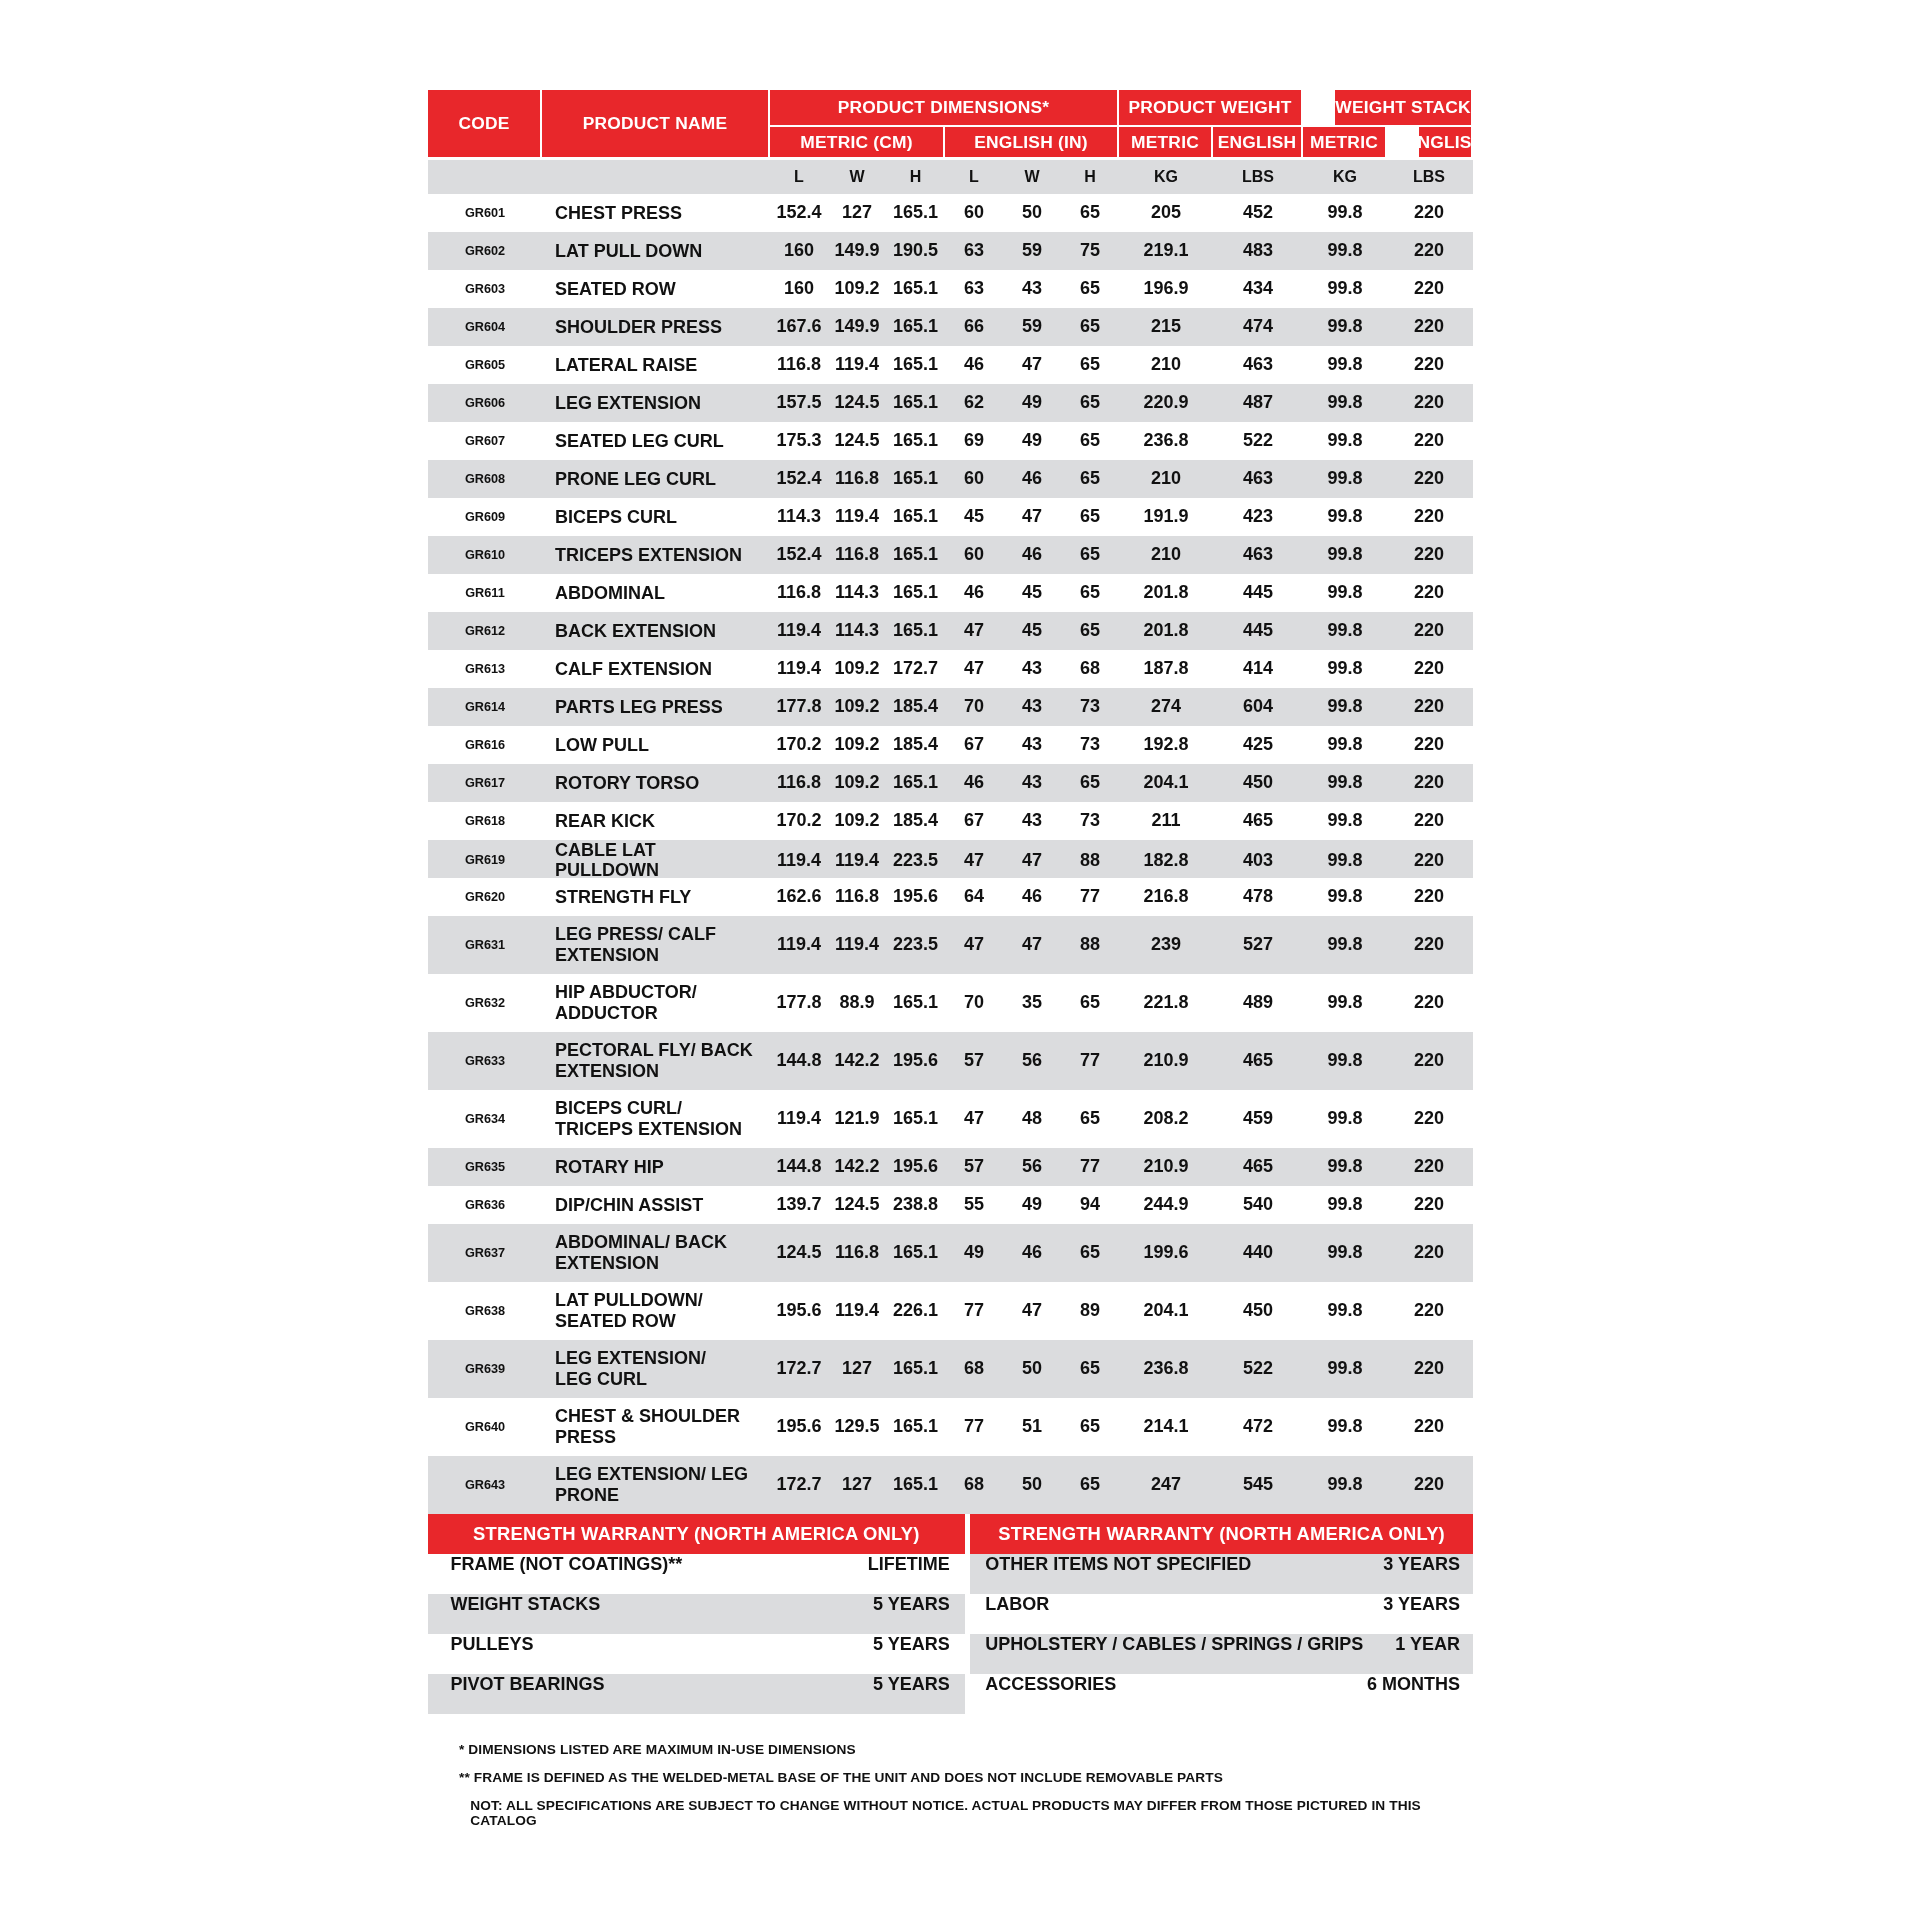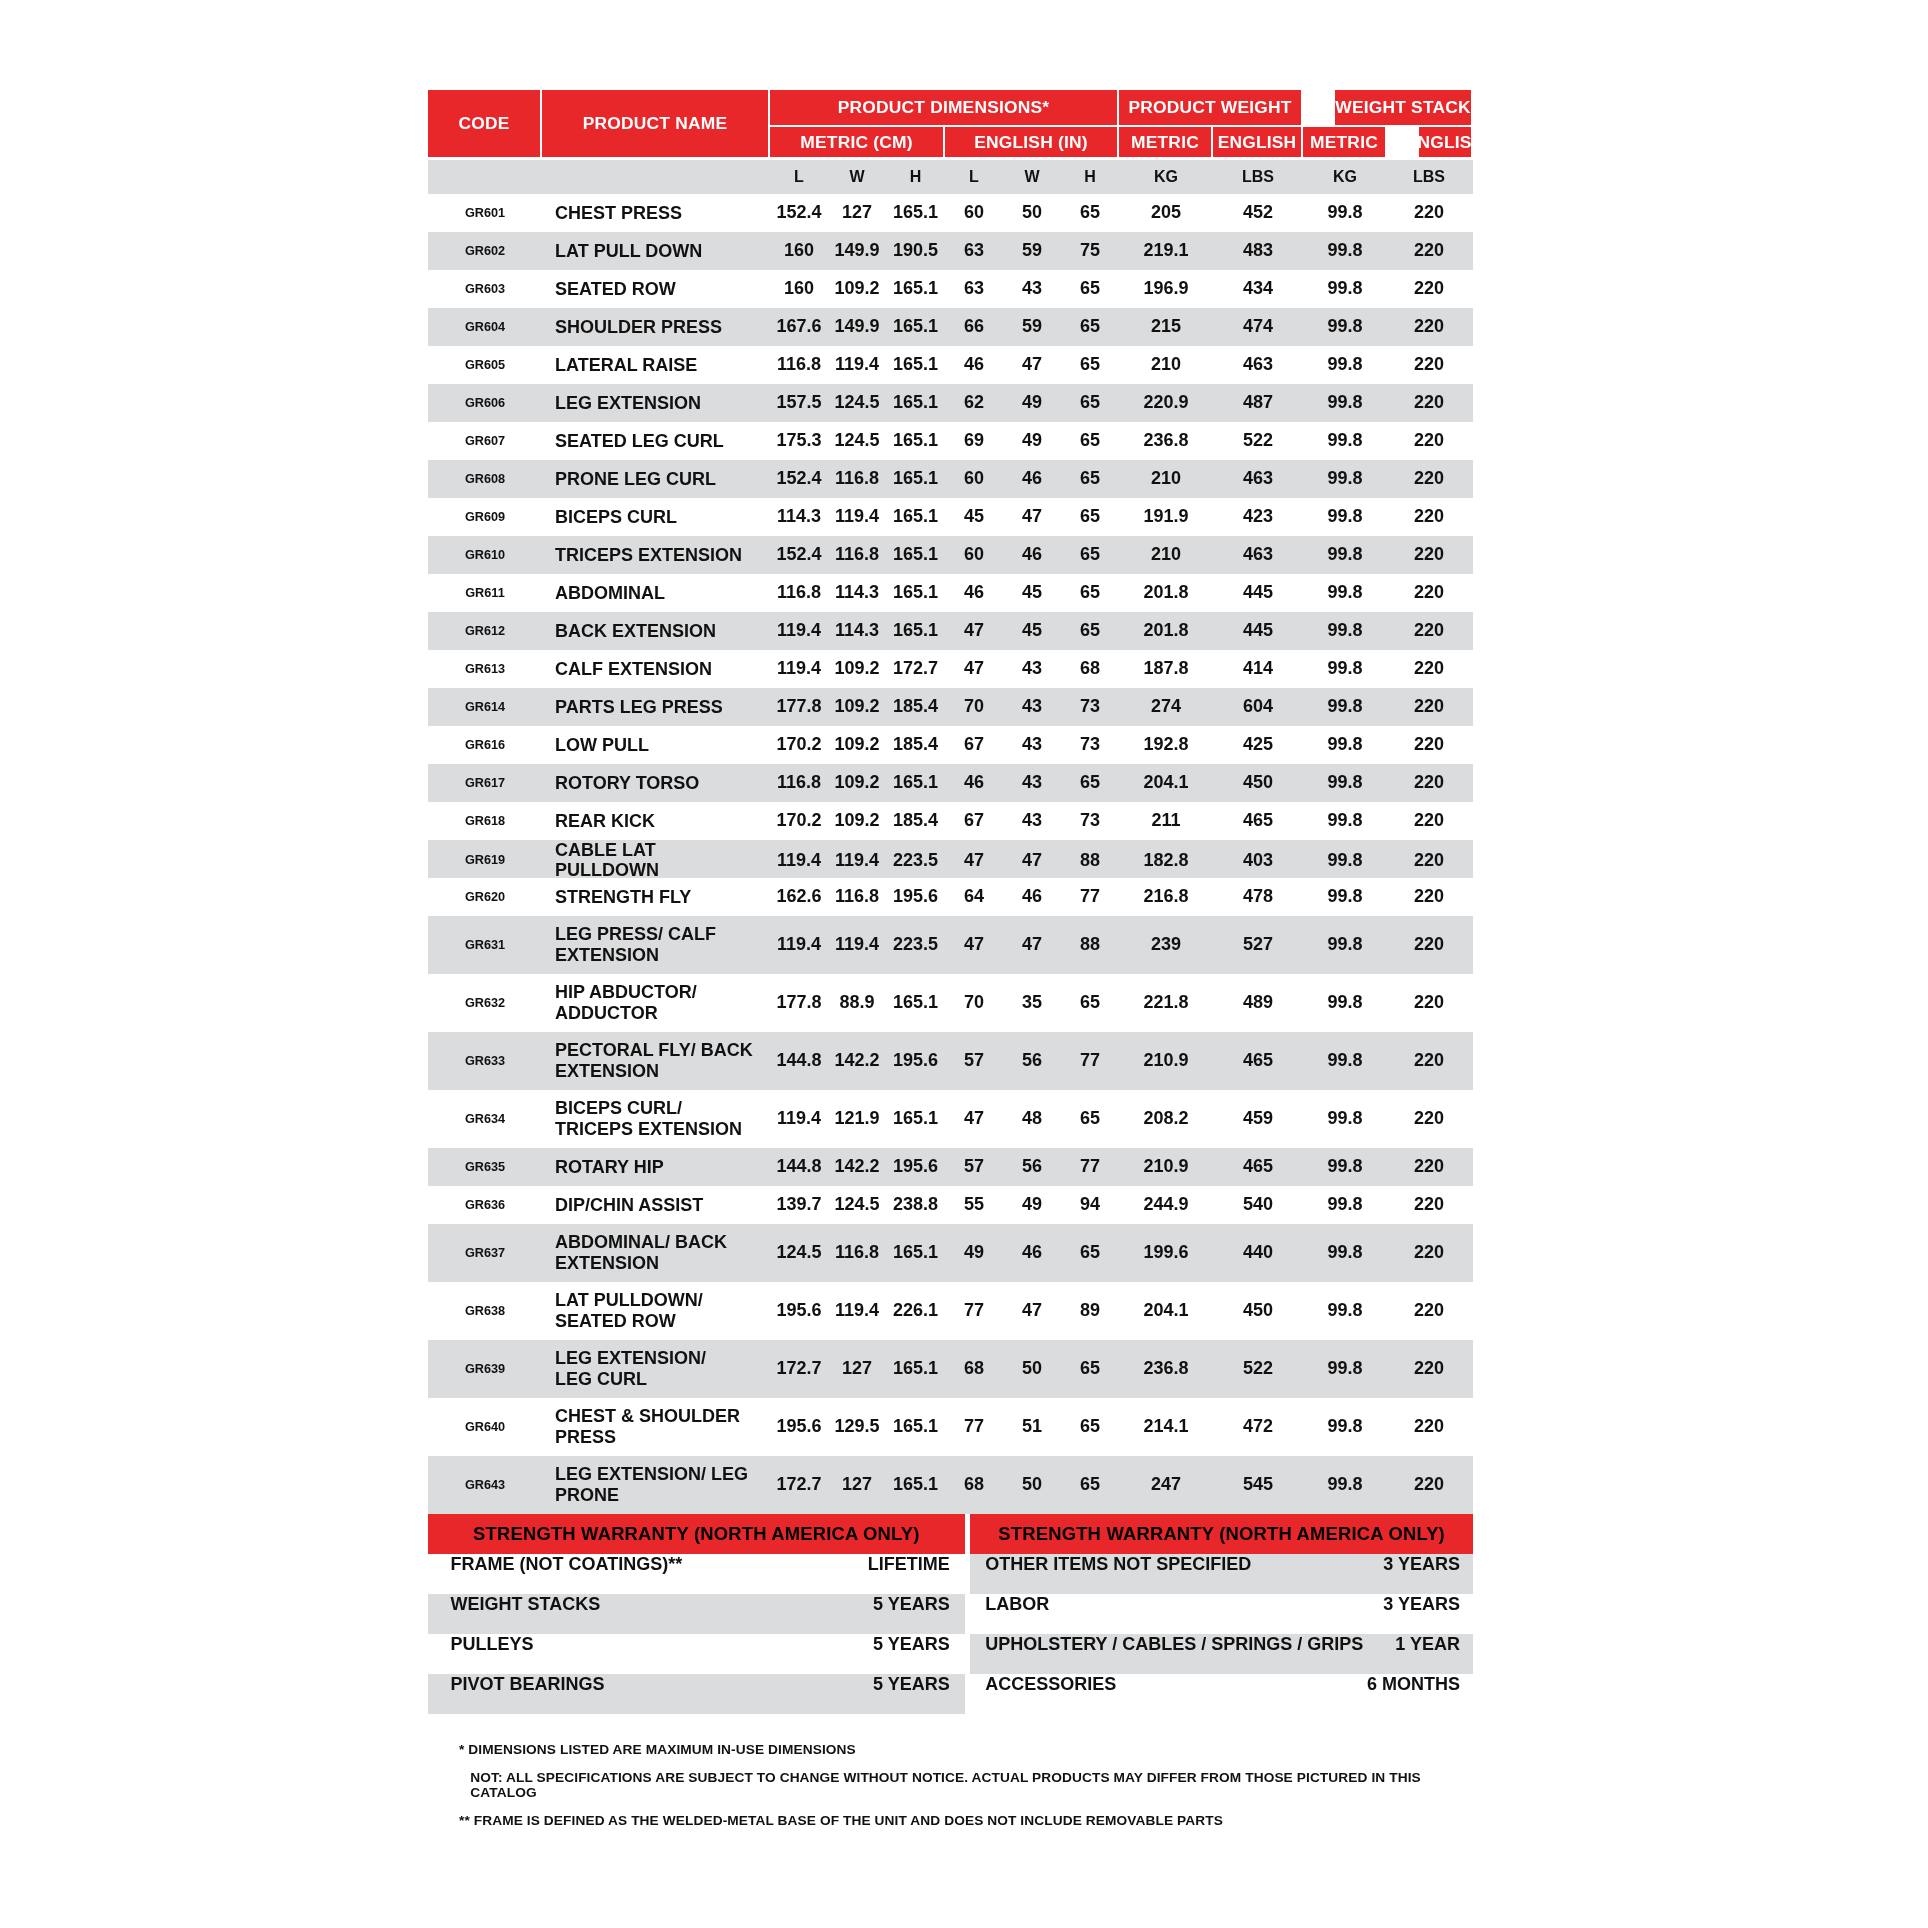--- a/index.html
+++ b/index.html
@@ -22,21 +22,21 @@
   .row.tall{height:58px;}
   .row.gray{background:var(--stripe);}
   .cell{display:flex;align-items:center;justify-content:center;font-weight:bold;font-size:18px;box-sizing:border-box;}
   .cell.code{font-size:12.7px;}
   .cell.name{justify-content:flex-start;padding-left:13px;padding-right:5.6px;white-space:pre-line;line-height:1.13;text-align:left;}
   
   #warranty{display:flex;gap:5.6px;margin-top:0px;}
   .w-table{box-sizing:border-box;}
   #warranty-left{width:537px;}
   #warranty-right{width:503px;}
-  .w-head{height:40px;background:var(--red);color:#000000;font-weight:bold;font-size:18.4px;display:flex;align-items:center;justify-content:center;letter-spacing:0.2px;}
+  .w-head{height:40px;background:var(--red);color:#ffffff;font-weight:bold;font-size:18.4px;display:flex;align-items:center;justify-content:center;letter-spacing:0.2px;}
   .w-row{height:40px;display:flex;align-items:flex-start;justify-content:space-between;font-weight:bold;font-size:18px;box-sizing:border-box;}
   #warranty-left .w-row{padding-left:22.6px;padding-right:15px;}
   #warranty-right .w-row{padding-left:15px;padding-right:13px;}
   
   #footnotes{margin-top:28px;margin-left:31px;}
   .footnote{font-size:13.7px;font-weight:bold;margin-bottom:13px;letter-spacing:0.1px;}
   .footnote.indent{margin-left:11.3px;}
 </style>
 </head>
 <body>
@@ -543,18 +543,18 @@
           <div class="w-row">
             <span>ACCESSORIES</span>
             <span>6 MONTHS</span>
           </div>
         </div>
     </div>
   </div>
 
   <div id="footnotes">
     <div class="footnote">* DIMENSIONS LISTED ARE MAXIMUM IN-USE DIMENSIONS</div>
+    <div class="footnote">** FRAME IS DEFINED AS THE WELDED-METAL BASE OF THE UNIT AND DOES NOT INCLUDE REMOVABLE PARTS</div>
     <div class="footnote indent">NOT: ALL SPECIFICATIONS ARE SUBJECT TO CHANGE WITHOUT NOTICE. ACTUAL PRODUCTS MAY DIFFER FROM THOSE PICTURED IN THIS CATALOG</div>
-    <div class="footnote">** FRAME IS DEFINED AS THE WELDED-METAL BASE OF THE UNIT AND DOES NOT INCLUDE REMOVABLE PARTS</div>
   </div>
 
 </div>
 
 
 </body></html>

